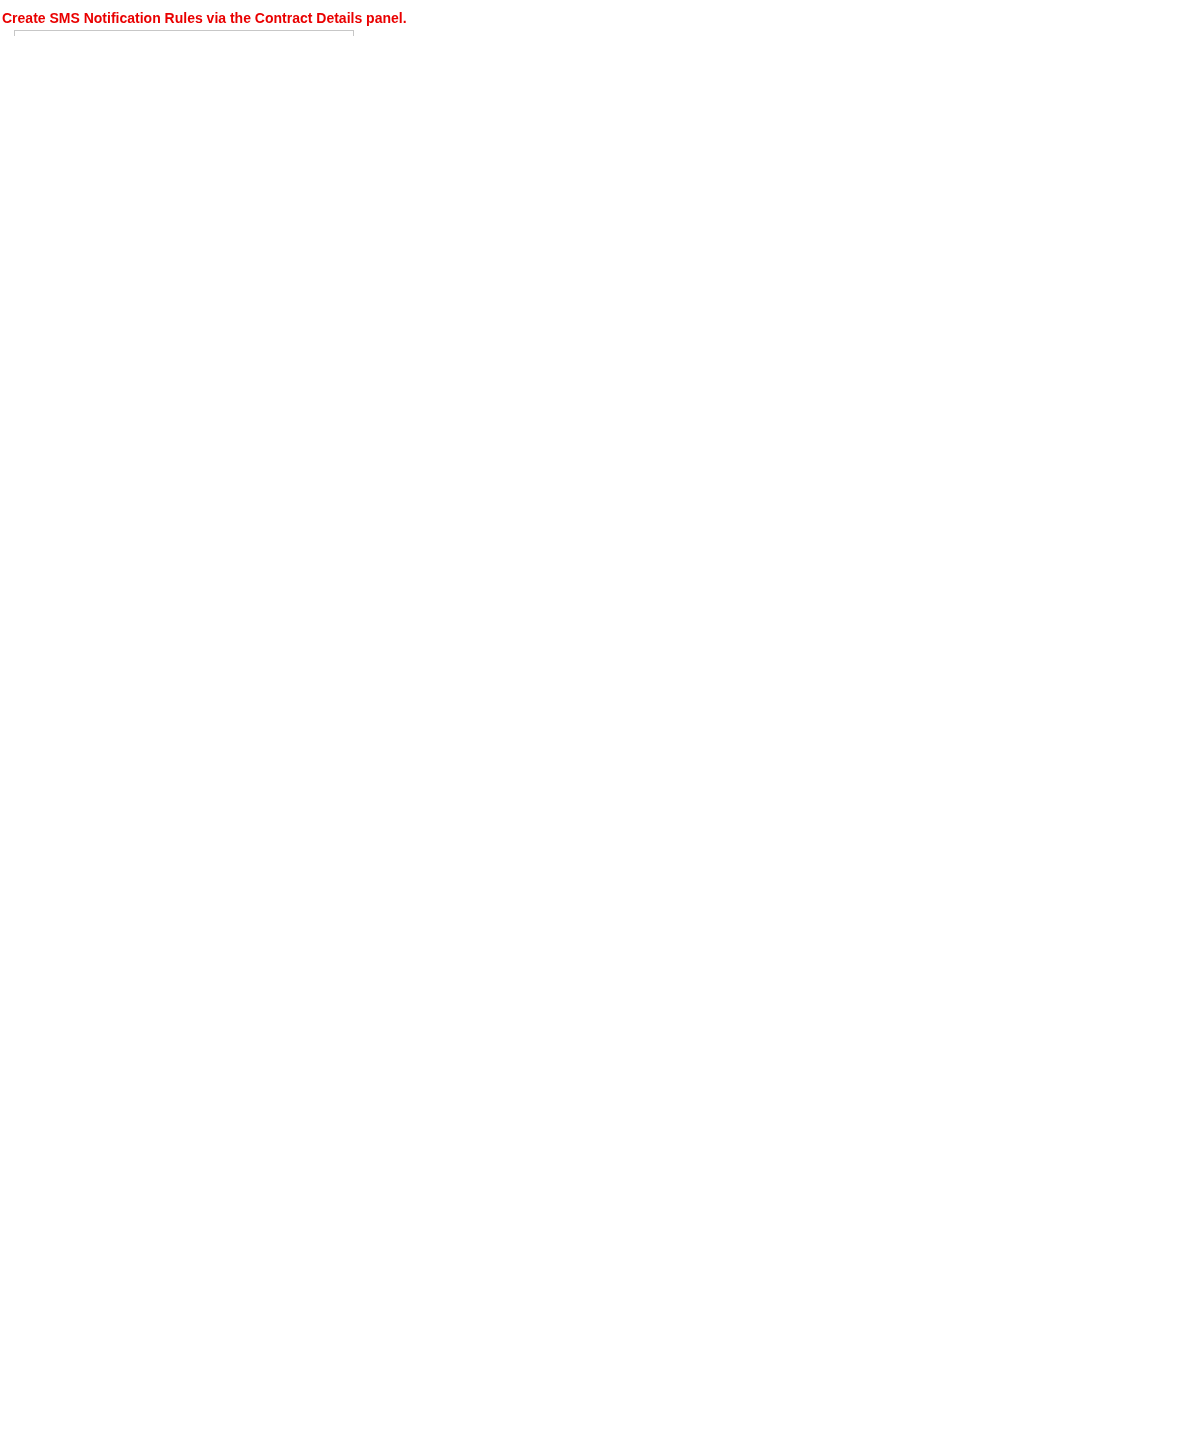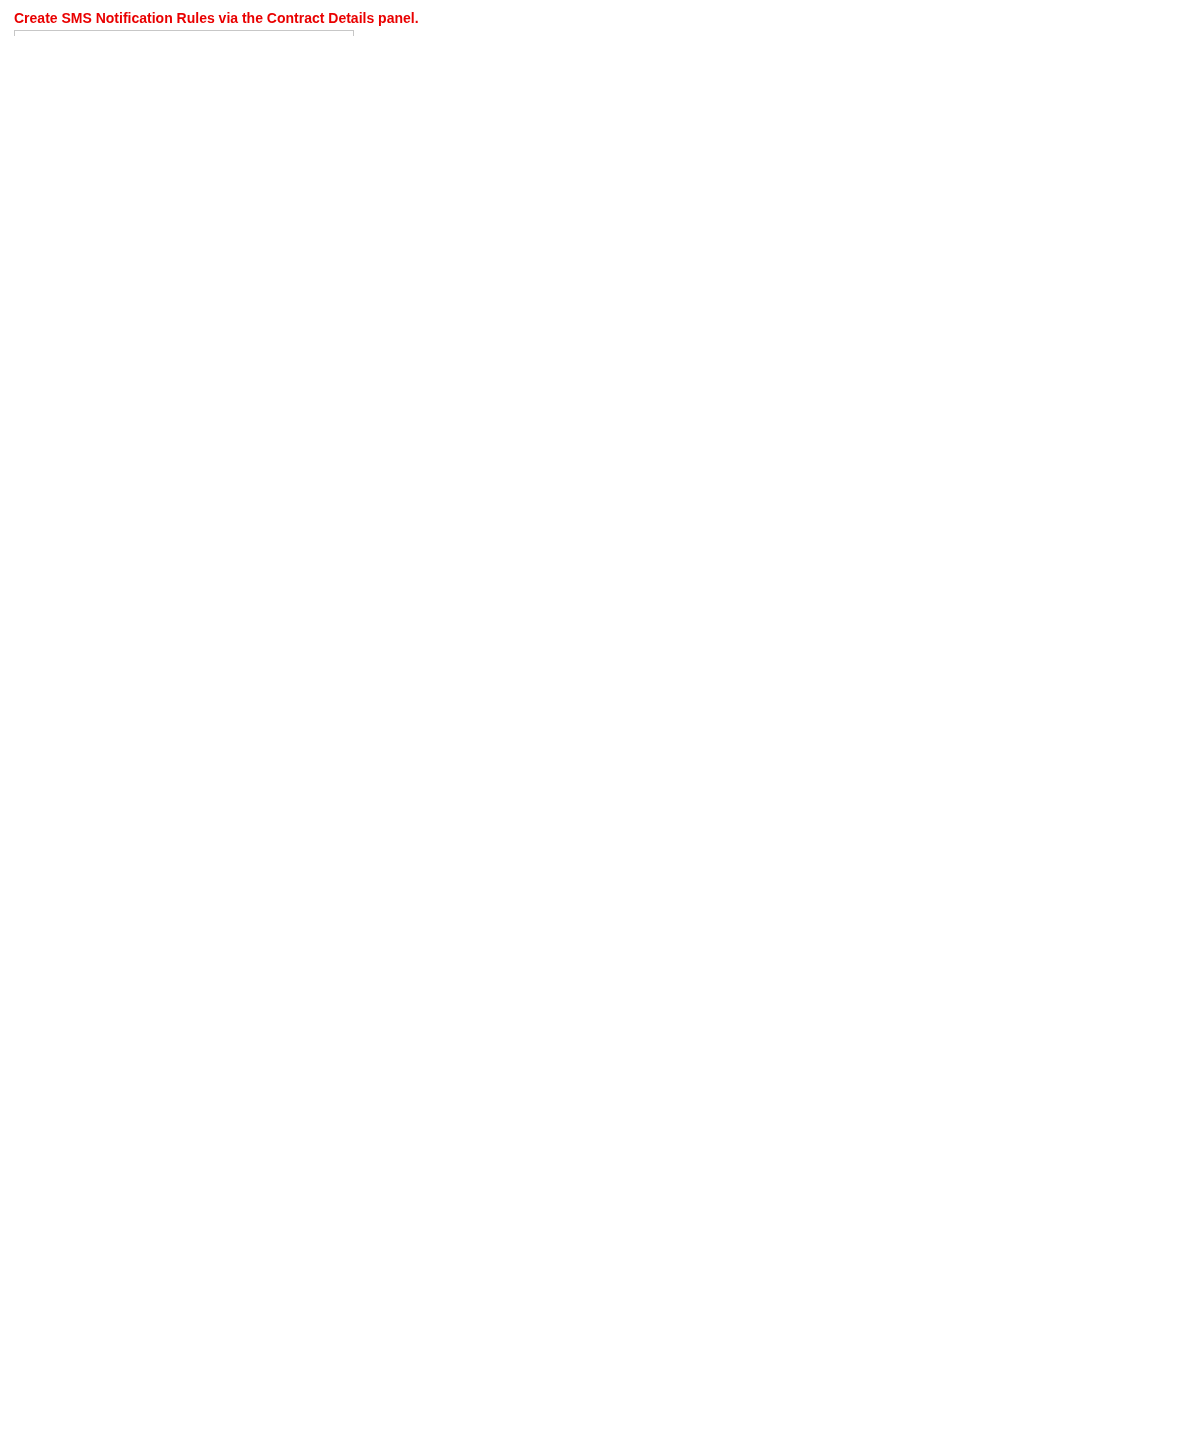--- a/index.html
+++ b/index.html
@@ -1,19 +1,19 @@
 <!DOCTYPE html>
 <html><head>
 <meta charset="utf-8">
 <style>
   * { box-sizing: border-box; margin: 0; padding: 0; }
   body { font-family: Arial, Helvetica, sans-serif; font-size: 11px; color: #444; width: 1198px; position: relative; }
 
   
-  .top-title { font-weight: bold; color: #e90000; font-size: 14px; padding: 10px 14px; }
+  .top-title { font-weight: bold; color: #e90000; font-size: 14px; padding: 10px 2px; }
 
   
   .panel { position: absolute; left: 14px; top: 30px; width: 340px; border: 1px solid #c7c7c7; background: #fff; }
   .panel-header { display: flex; justify-content: space-between; align-items: center; padding: 6px 8px; border-bottom: 1px solid #e0e0e0; font-weight: bold; font-size: 12px; color: #333; }
   .hdr-icons { display: flex; gap: 4px; }
   .hdr-icons span { cursor: pointer; color: #555; }
   .contract-row { display: flex; align-items: flex-start; gap: 6px; padding: 6px 8px; }
   .contract-icon { width: 22px; height: 22px; border: 1px solid #668; border-radius: 4px; position: relative; background:#fff; }
   .contract-icon::before { content:""; position:absolute; left:2px; top:3px; width:16px; height:14px; border:1px solid #3a6; border-radius:3px; }
   .ctitle { font-weight: bold; font-size: 12px; color:#222; }

